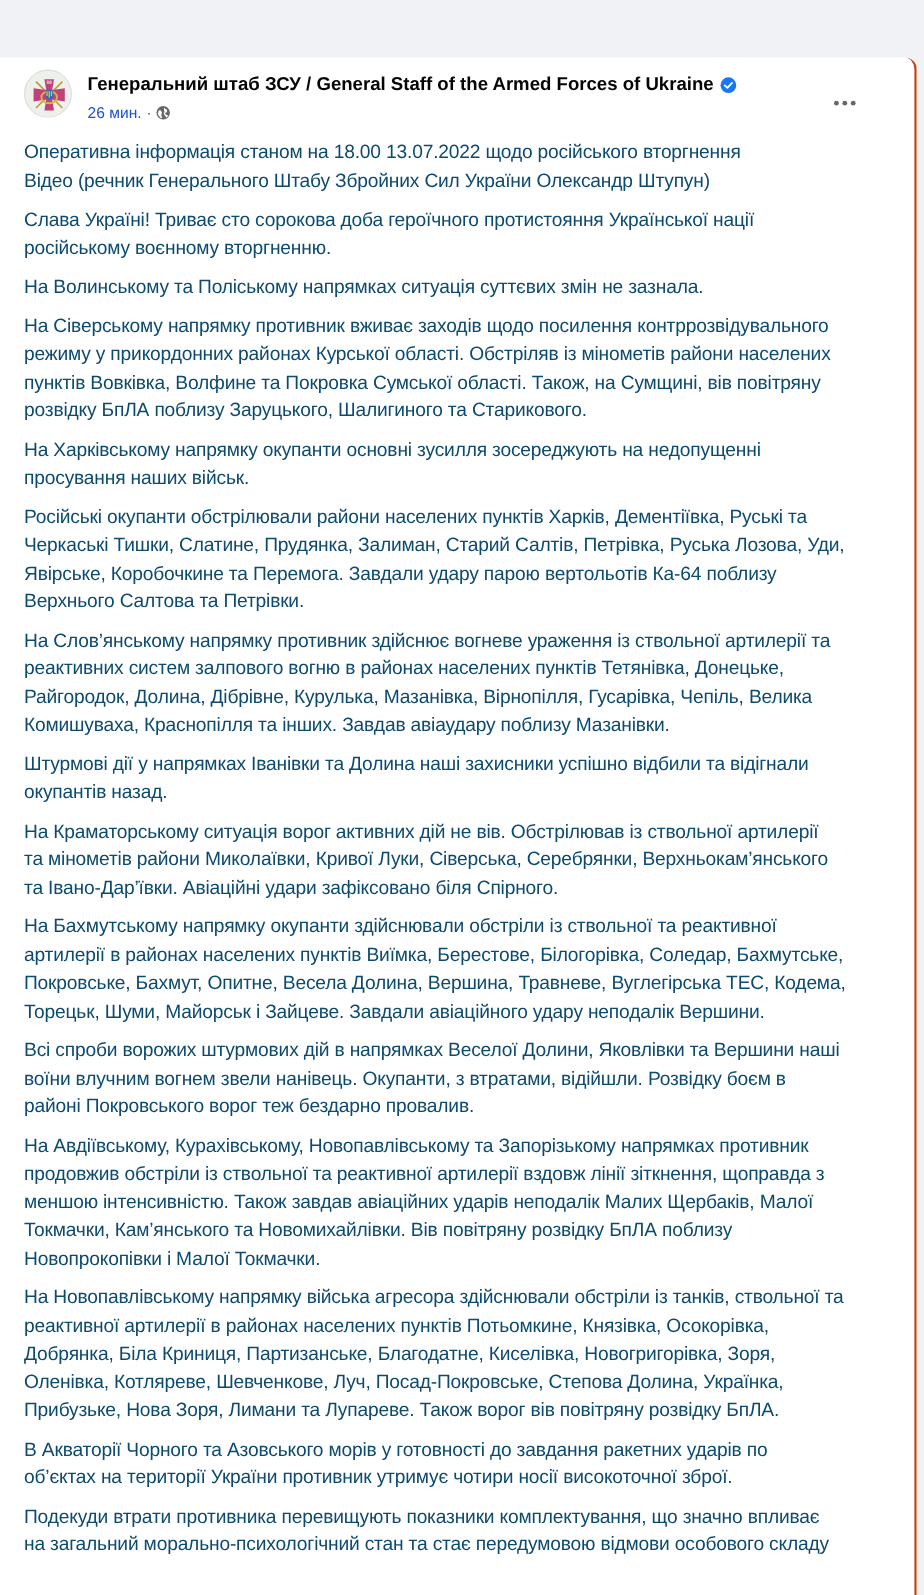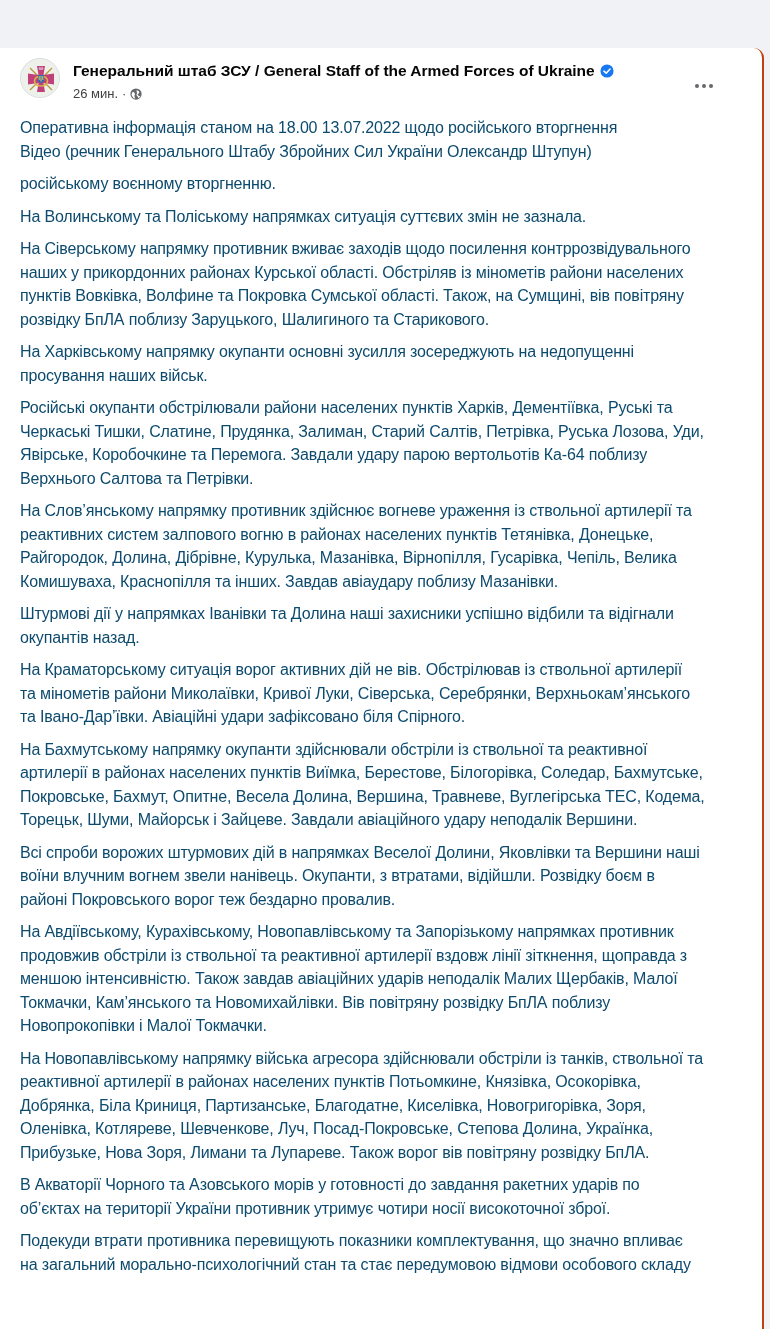--- a/index.html
+++ b/index.html
@@ -58,21 +58,21 @@
     display: inline-block;
     width: 14px;
     height: 14px;
     margin-left: 5px;
   }
   .meta {
     position: absolute;
     left: 73px;
     top: 38px;
     font-size: 13px;
-    color: #404040;
+    color: #1d4ed8;
     display: flex;
     align-items: center;
   }
   .meta .dot { margin: 0 4px; }
   .globe { width: 12px; height: 12px; display: inline-block; }
   .more-btn {
     position: absolute;
     right: 40px;
     top: 20px;
     width: 36px;
@@ -147,28 +147,29 @@
       <span></span>
     </div>
   </div>
 
   <div class="body" id="post-body">
       <p>
         <span class="line">Оперативна інформація станом на 18.00 13.07.2022 щодо російського вторгнення</span>
         <span class="line">Відео (речник Генерального Штабу Збройних Сил України Олександр Штупун)</span>
       </p>
       <p>
+        <span class="line">Слава Україні! Триває сто сорокова доба героїчного протистояння Української нації</span>
         <span class="line">російському воєнному вторгненню.</span>
       </p>
       <p>
         <span class="line">На Волинському та Поліському напрямках ситуація суттєвих змін не зазнала.</span>
       </p>
       <p>
         <span class="line">На Сіверському напрямку противник вживає заходів щодо посилення контррозвідувального</span>
-        <span class="line">наших у прикордонних районах Курської області. Обстріляв із мінометів райони населених</span>
+        <span class="line">режиму у прикордонних районах Курської області. Обстріляв із мінометів райони населених</span>
         <span class="line">пунктів Вовківка, Волфине та Покровка Сумської області. Також, на Сумщині, вів повітряну</span>
         <span class="line">розвідку БпЛА поблизу Заруцького, Шалигиного та  Старикового.</span>
       </p>
       <p>
         <span class="line">На Харківському напрямку окупанти основні зусилля зосереджують на недопущенні</span>
         <span class="line">просування наших військ.</span>
       </p>
       <p>
         <span class="line">Російські окупанти обстрілювали райони населених пунктів Харків, Дементіївка, Руські та</span>
         <span class="line">Черкаські Тишки, Слатине, Прудянка, Залиман, Старий Салтів, Петрівка, Руська Лозова, Уди,</span>

